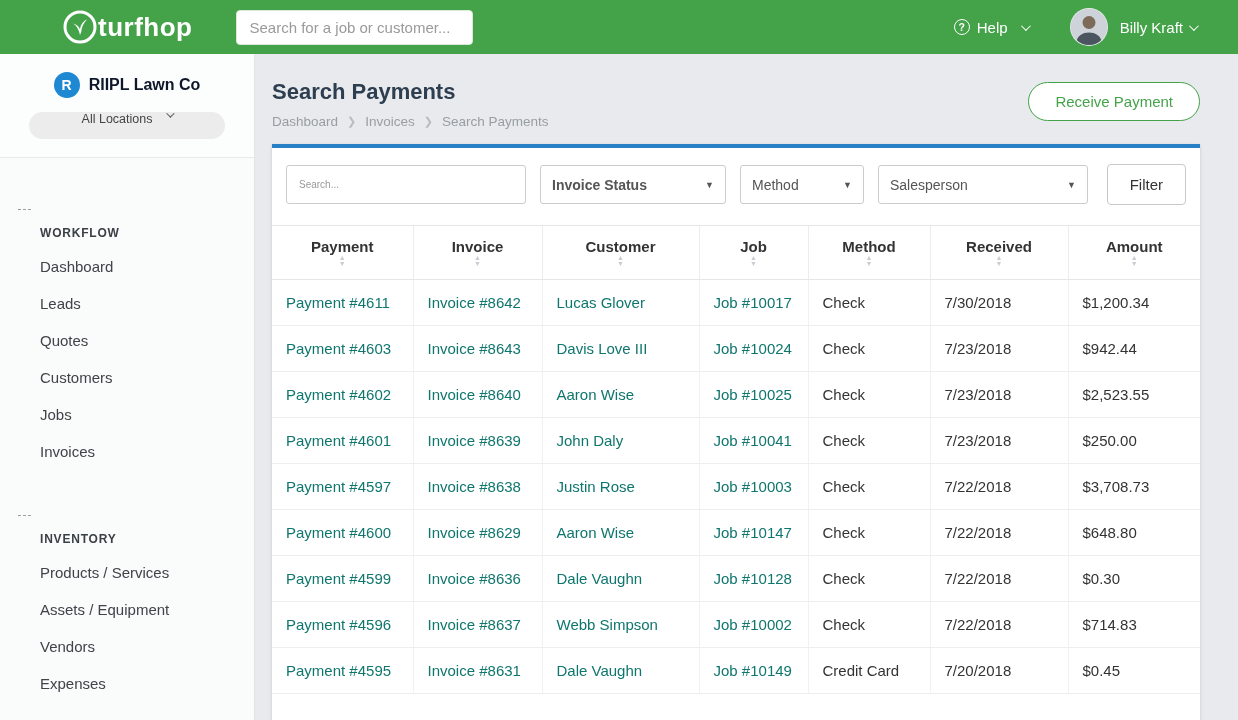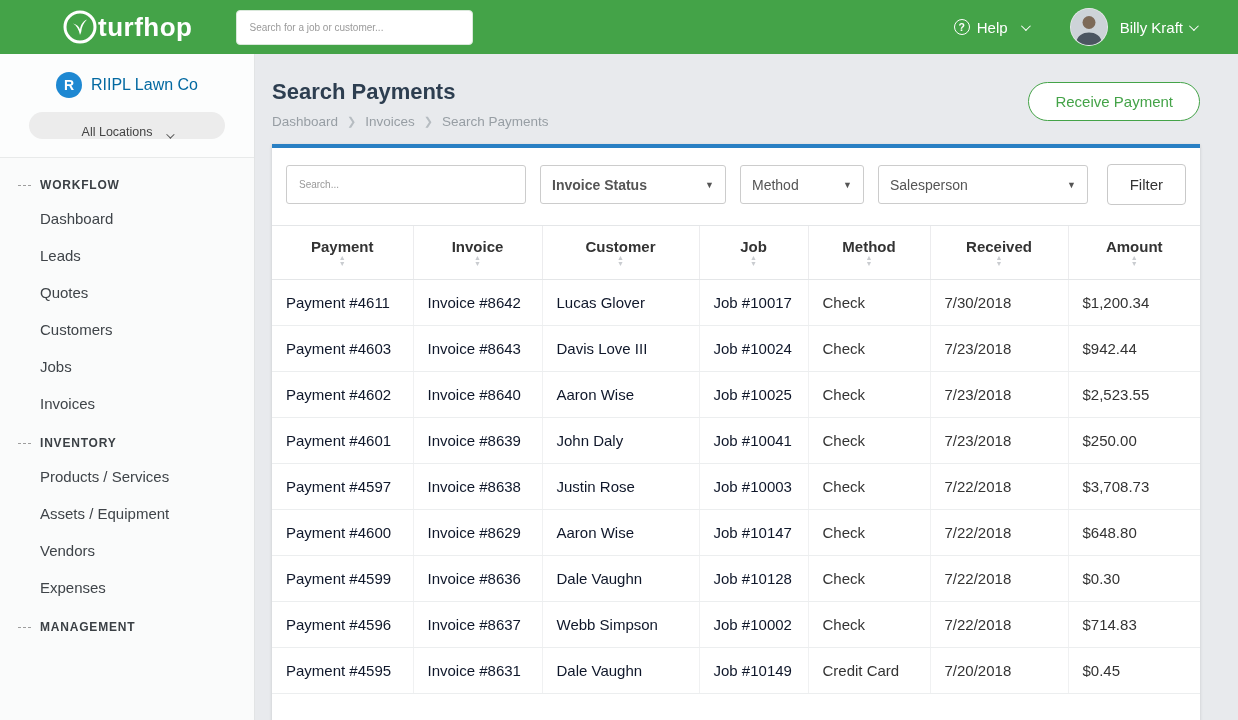--- a/index.html
+++ b/index.html
@@ -18,21 +18,21 @@
     align-items: center;
     position: relative;
     z-index: 3;
   }
   .logo-wrap { display: flex; align-items: center; gap: 0; margin-left: 62px; }
   .brand-text { color: #fff; font-size: 26px; font-weight: 700; letter-spacing: 0.5px; }
   .topbar-search { margin-left: 44px; }
   .topbar-search input {
     width: 237px; height: 35px;
     border: 1px solid #d9e8da; border-radius: 4px;
-    padding: 0 12px; font-size: 10px;
+    padding: 0 12px; font-size: 15px;
     font-family: "Liberation Sans", sans-serif;
     color: #444; outline: none;
   }
   .topbar-search input::placeholder { color: #9a9a9a; }
   .topbar-right { margin-left: auto; display: flex; align-items: center; margin-right: 42px; }
   .help-wrap { display: flex; align-items: center; gap: 7px; color: #fff; font-size: 15px; cursor: pointer; }
   .qmark {
     width: 16px; height: 16px; border: 1.4px solid #fff; border-radius: 50%;
     display: inline-flex; align-items: center; justify-content: center;
     font-size: 10.5px; font-weight: 700;
@@ -62,31 +62,31 @@
     overflow: hidden;
   }
   .sidebar-top { background: #fcfdfd; border-bottom: 1px solid #e8eaea; padding: 18px 0 16px 0; }
   .company-row { display: flex; align-items: center; justify-content: center; gap: 9px; }
   .company-badge {
     width: 26px; height: 26px; border-radius: 50%;
     background: #1e88d2; color: #fff;
     display: flex; align-items: center; justify-content: center;
     font-size: 14px; font-weight: 700;
   }
-  .company-name { font-size: 16px; font-weight: 400; color: #0369a1; }
+  .company-name { font-size: 16px; font-weight: 700; color: #0f172a; }
   .locations-pill {
     margin: 14px auto 2px auto; width: 196px; height: 27px;
     background: #ececec; border-radius: 14px;
-    display: flex; align-items: flex-end; justify-content: center; gap: 8px;
+    display: flex; align-items: flex-start; justify-content: center; gap: 8px;
     font-size: 12.5px; color: #444; cursor: pointer;
   }
   .sidebar-nav { padding-top: 6px; }
   .nav-section { display: flex; align-items: center; gap: 9px; padding: 14px 0 8px 18px; }
   .section-dash { width: 13px; border-top: 1px dashed #9e9e9e; display: inline-block; }
-  .section-label { font-size: 12px; font-weight: 700; letter-spacing: 0.8px; color: #3b4045; }
+  .section-label { font-size: 12px; font-weight: 700; letter-spacing: 0.8px; color: #3b4045; margin-top: 48px; }
   .nav-item {
     padding: 10px 18px 10px 40px;
     font-size: 15px; color: #3f4449; cursor: pointer;
   }
 
   
   .main { flex: 1; padding: 16px 38px 15px 17px; overflow: hidden; }
   .page-head { display: flex; justify-content: space-between; align-items: flex-start; }
   .page-title { font-size: 22px; font-weight: 700; color: #2d3e50; margin-top: 9px; }
   .breadcrumb { display: flex; align-items: center; gap: 9px; margin-top: 9px; font-size: 13.5px; color: #979ea4; }
@@ -144,21 +144,21 @@
   }
   .payments th:first-child { border-left: none; }
   .th-inner { display: flex; align-items: center; justify-content: space-between; flex-direction: column; }
   .sort-icon { display: inline-flex; flex-direction: column; line-height: 6px; color: #c9ccd0; }
   .sort-icon span { font-size: 7px; }
   .payments td {
     padding: 14px; font-size: 15px; color: #333;
     border-bottom: 1px solid #eceeef; border-left: 1px solid #f0f1f2;
   }
   .payments td:first-child { border-left: none; }
-  .cell-link { color: #0f172a; text-decoration: none; cursor: pointer; }
+  .cell-link { color: #0f766e; text-decoration: none; cursor: pointer; }
 </style>
 </head>
 <body>
 
 <div class="topbar">
   <div class="logo-wrap">
     <span style="display:inline-flex;">
       <svg width="36" height="36" viewBox="0 0 36 36">
         <circle cx="18" cy="18" r="15" fill="none" stroke="#ffffff" stroke-width="3"></circle>
         <path d="M18 26 C17 20.5 14.5 16.5 11 14.5 C15 15.5 17 17.5 18 20.5 C18.5 16.5 20.5 12.5 25 10.5 C21.5 14 19.6 18 19.2 23 Z" fill="#ffffff"></path>

